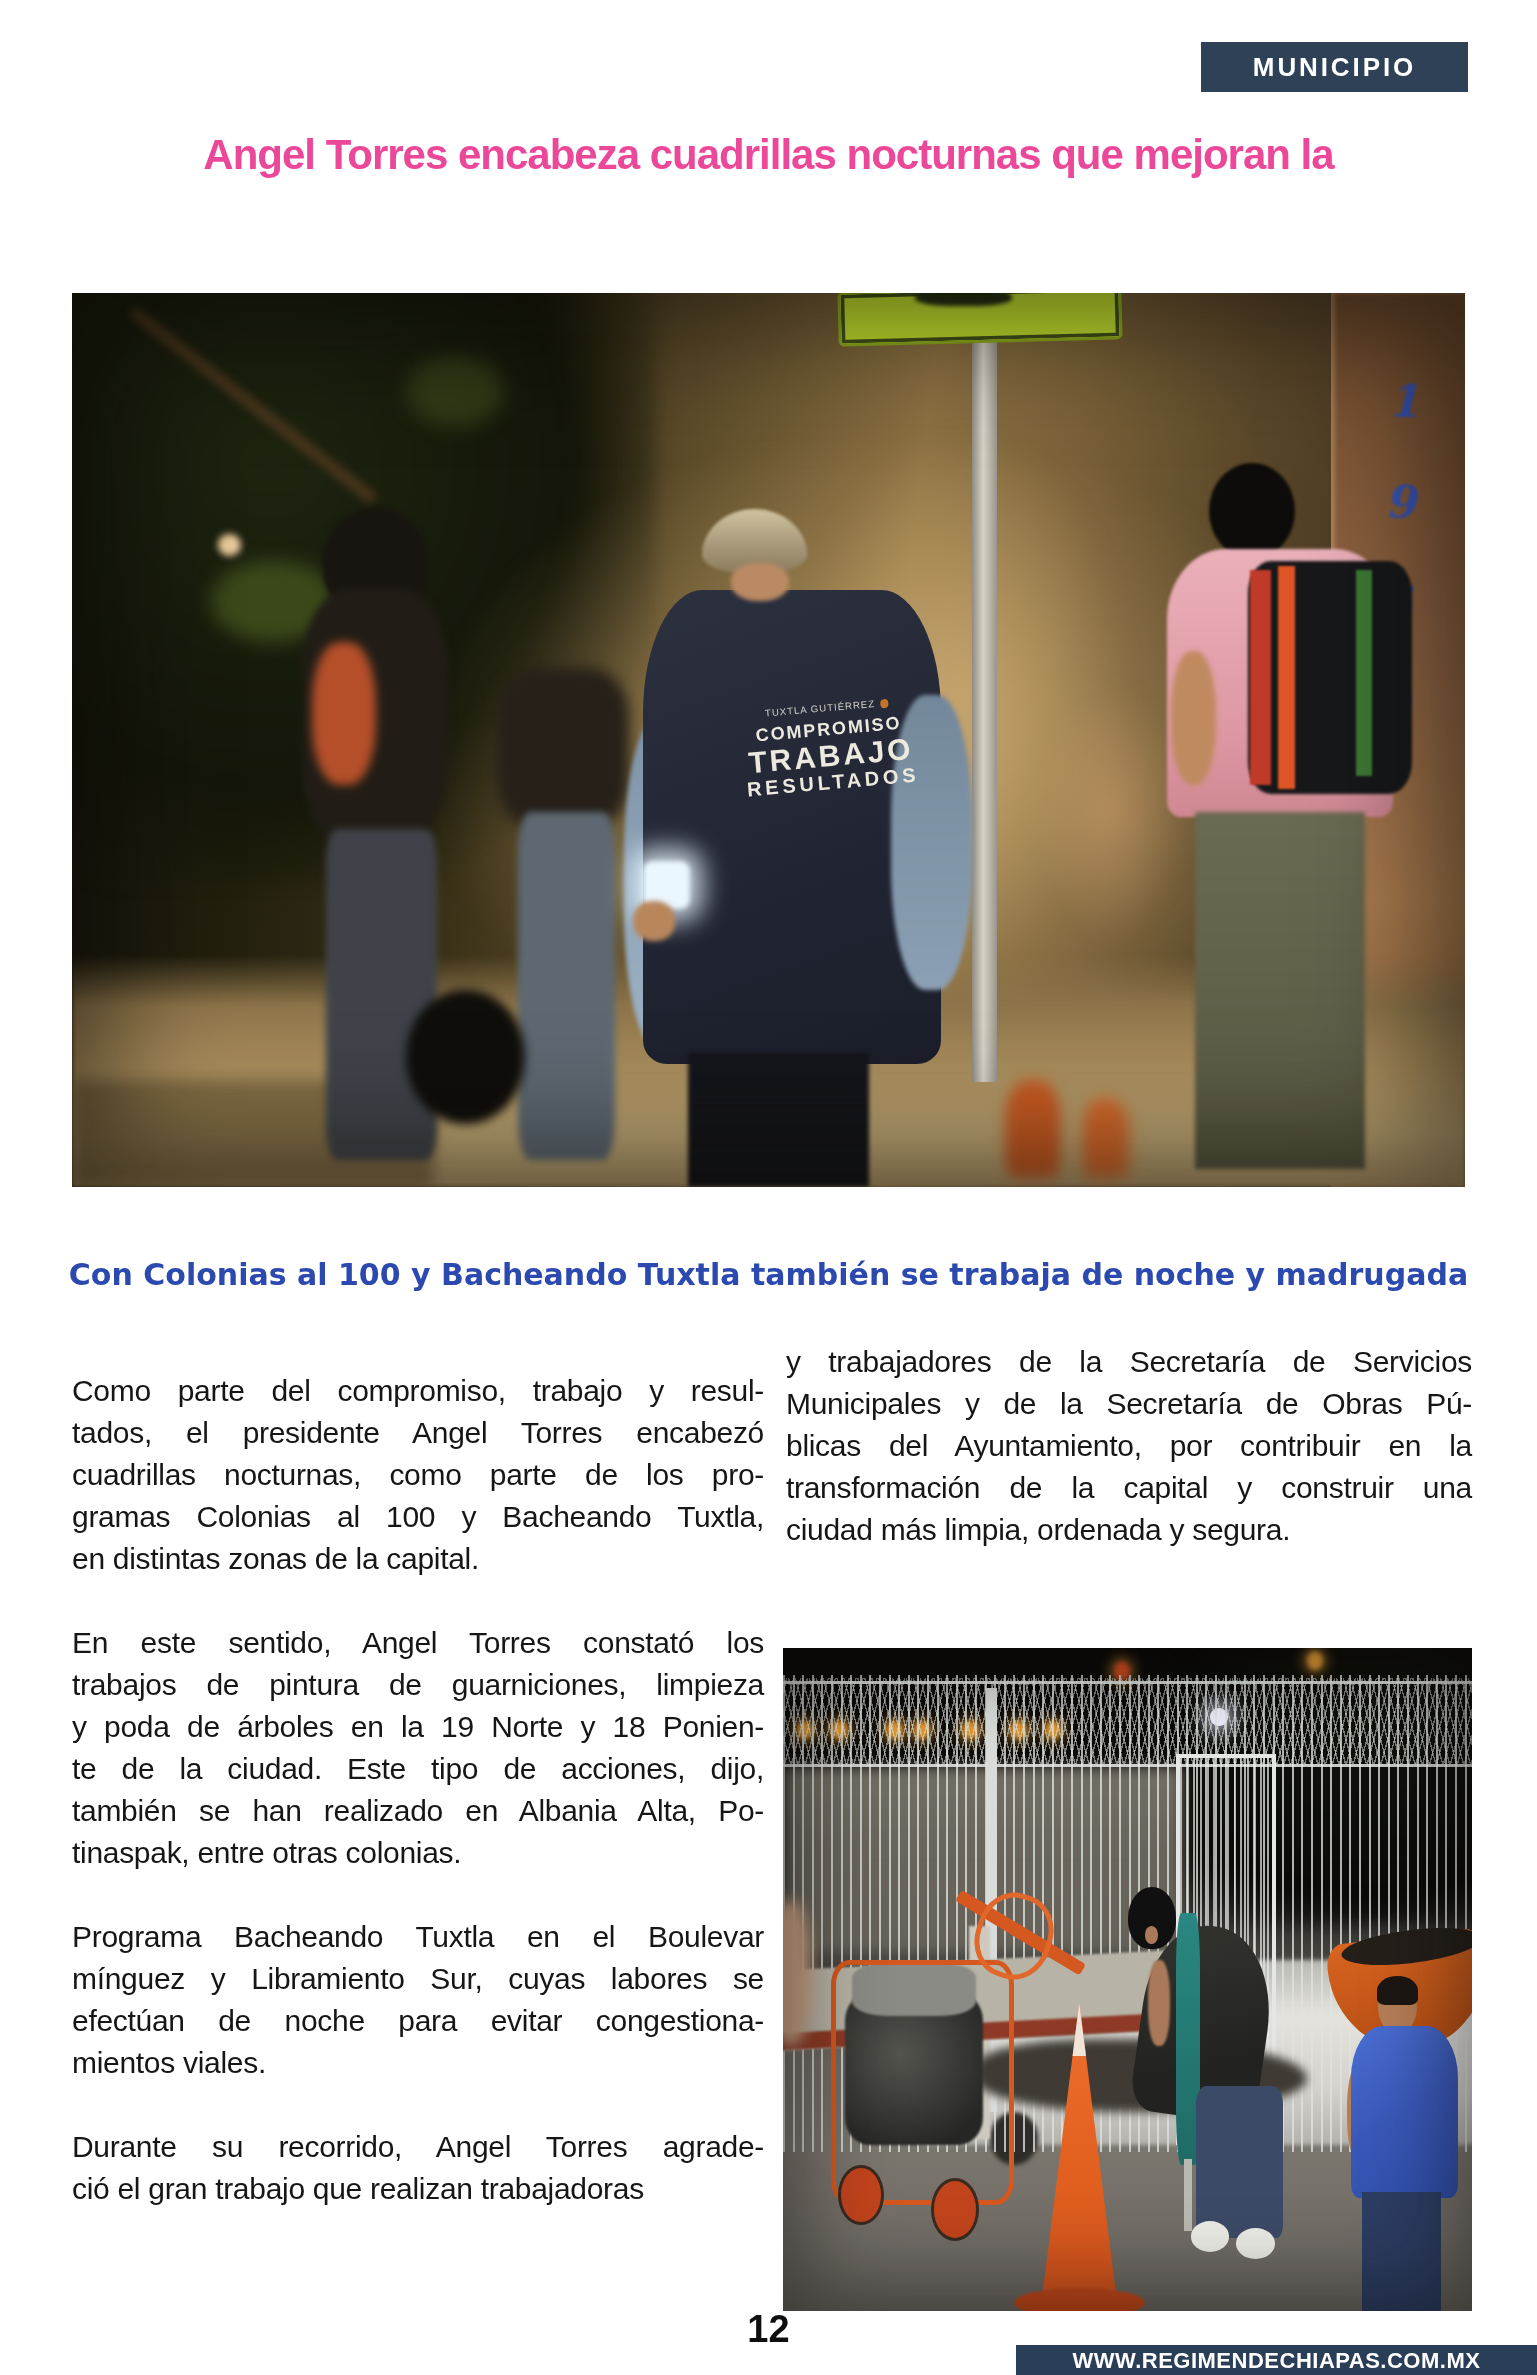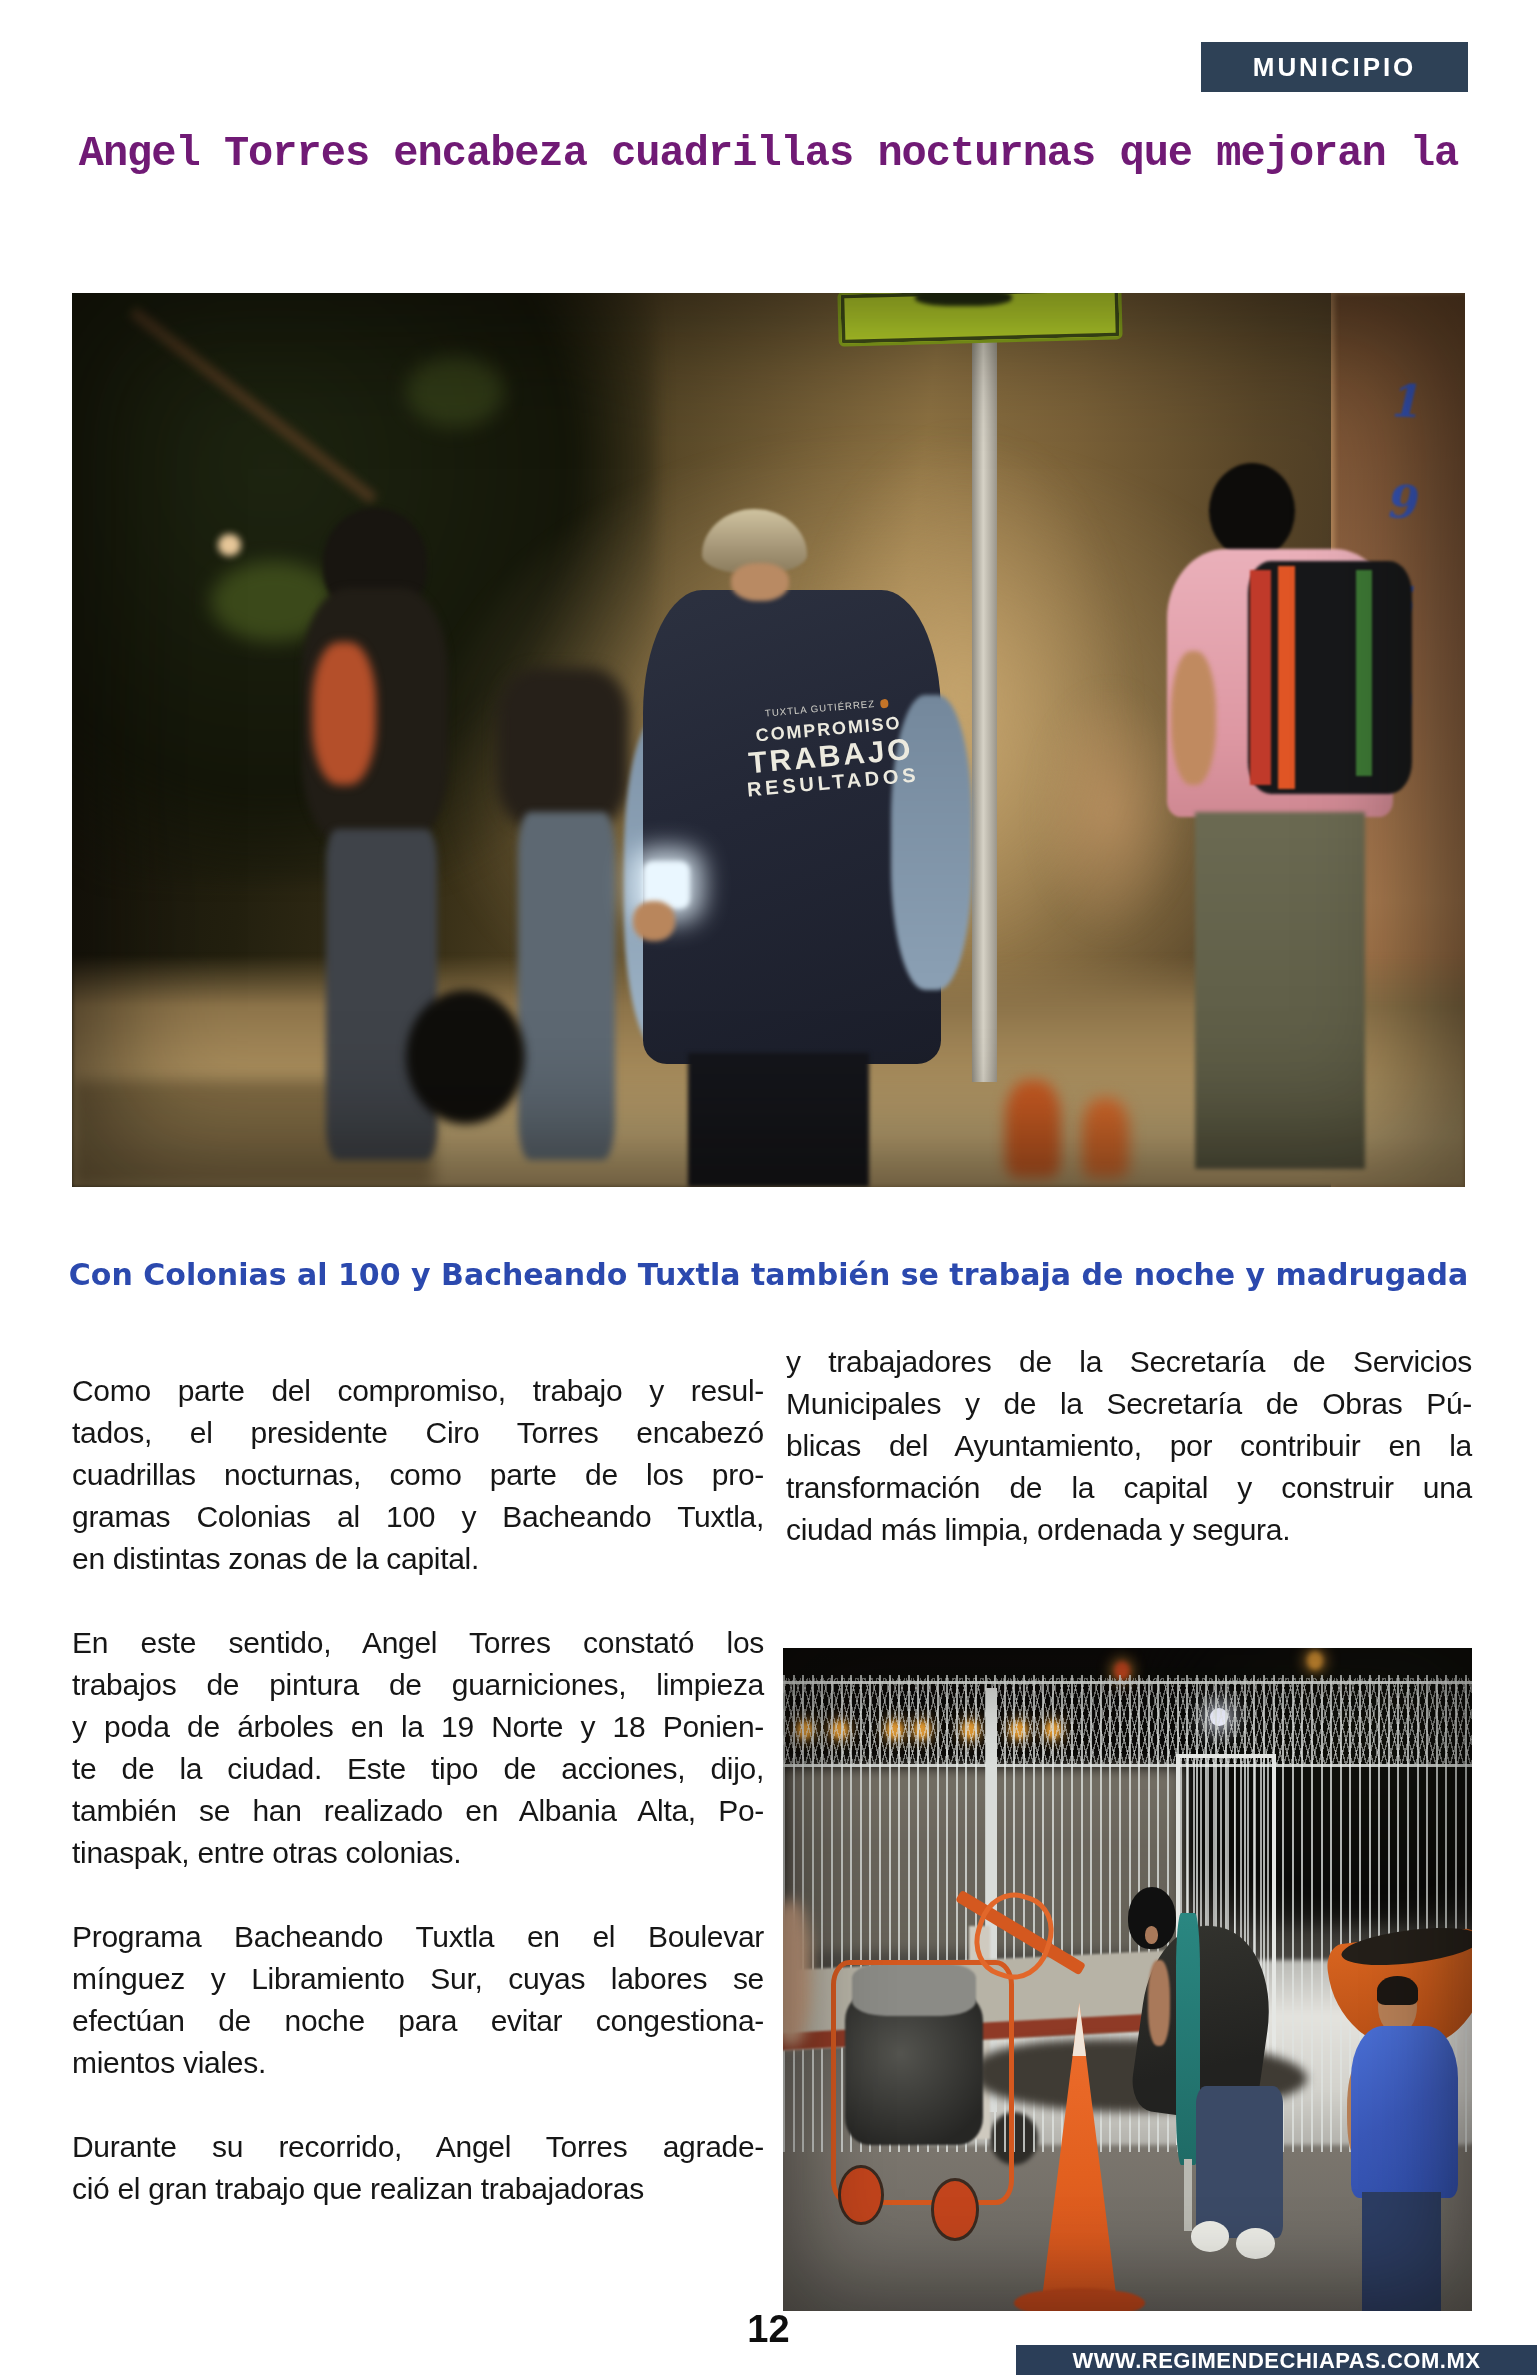--- a/index.html
+++ b/index.html
@@ -10,22 +10,22 @@
   }
 
   
   .section-badge {
     position:absolute; left:1201px; top:42px; width:267px; height:50px;
     background:#2e4156; color:#fff; display:flex; align-items:center; justify-content:center;
     font-weight:bold; font-size:26px; letter-spacing:2.9px;
   }
   .headline {
     position:absolute; left:0; right:0; top:123px; text-align:center;
-    font-family:Liberation Mono, monospace; font-weight:bold; font-size:42px;
-    line-height:63px; color:#701a75; letter-spacing:-1px;
+    font-family:Liberation Sans, sans-serif; font-weight:bold; font-size:42px;
+    line-height:63px; color:#ec4899; letter-spacing:-1px;
   }
 
   
   .photo { position:absolute; overflow:hidden; }
   .photo > div { position:absolute; }
   .photo1 {
     left:72px; top:293px; width:1393px; height:894px;
     background:linear-gradient(97deg,#15130b 0%,#23200f 16%,#3a3118 30%,#6a5631 47%,#8c7142 58%,#7a6138 68%,#5a4729 80%,#473823 90%,#3a2e1d 100%);
   }
   .p1-canopy { left:-4%; top:-12%; width:46%; height:78%; background:radial-gradient(ellipse at 40% 40%, #1d2410 0%, #141609 55%, rgba(20,22,9,0) 78%); filter:blur(8.6px); }
@@ -225,21 +225,21 @@
     <div class="p1-cone1"></div>
     <div class="p1-cone2"></div>
     <div class="p1-vignette"></div>
   </div>
 
   <div class="standfirst">Con Colonias al 100 y Bacheando Tuxtla también se trabaja de noche y madrugada</div>
 
   <div class="column column-left">
       <div class="para">
         <div class="line">Como parte del compromiso, trabajo y resul-</div>
-        <div class="line">tados, el presidente Ciro Torres encabezó</div>
+        <div class="line">tados, el presidente Angel Torres encabezó</div>
         <div class="line">cuadrillas nocturnas, como parte de los pro-</div>
         <div class="line">gramas Colonias al 100 y Bacheando Tuxtla,</div>
         <div class="line lastline">en distintas zonas de la capital.</div>
       </div>
       <div class="para">
         <div class="line">En este sentido, Angel Torres constató los</div>
         <div class="line">trabajos de pintura de guarniciones, limpieza</div>
         <div class="line">y poda de árboles en la 19 Norte y 18 Ponien-</div>
         <div class="line">te de la ciudad. Este tipo de acciones, dijo,</div>
         <div class="line">también se han realizado en Albania Alta, Po-</div>

